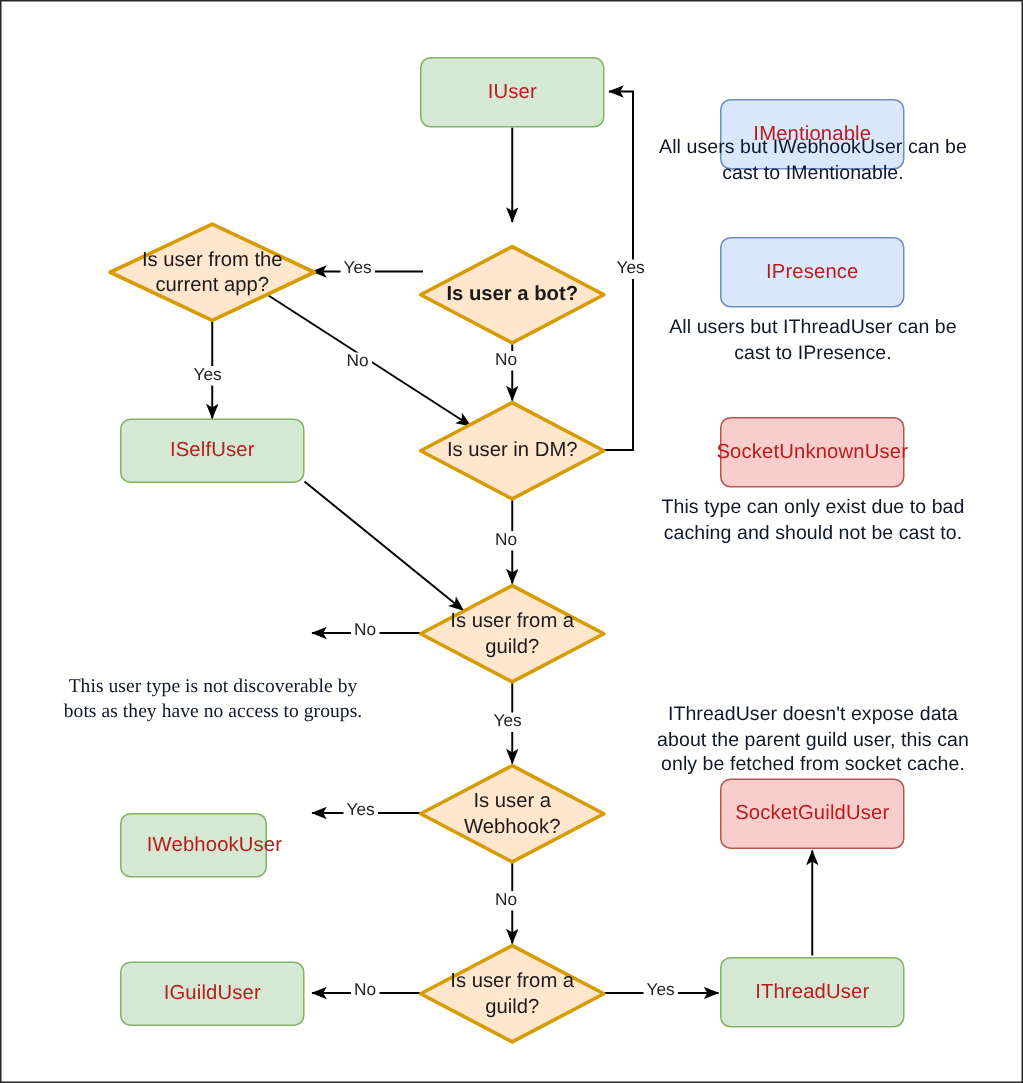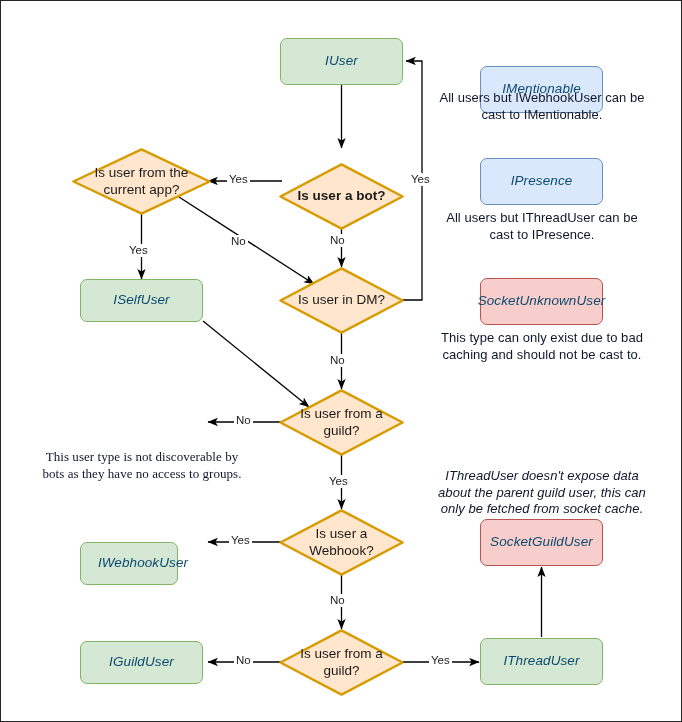--- a/index.html
+++ b/index.html
@@ -25,24 +25,23 @@
     pointer-events: none;
   }
   .node {
     position: absolute;
     box-sizing: border-box;
     display: flex;
     align-items: center;
     justify-content: center;
     text-align: center;
     font-size: 13.5px;
-    color: #0c4a6e;
+    color: #b91c1c;
     line-height: 1.22;
     letter-spacing: .1px;
-    font-style: italic;
   }
   .box {
     border-radius: 7px;
     border-width: 1.3px;
     border-style: solid;
   }
   .box.green  { background: #d5e8d4; border-color: #82b366; }
   .box.blue   { background: #dae8fc; border-color: #6c8ebf; }
   .box.red    { background: #f8cecc; border-color: #b85450; }
 
@@ -240,15 +239,15 @@
   <div class="edge-label" style="left:428px; top:653px;">Yes</div>
 
   <div class="note" style="left:437px; top:89px; width:208px;">All users but IWebhookUser can be cast to IMentionable.</div>
 
   <div class="note" style="left:437px; top:209px; width:208px;">All users but IThreadUser can be cast to IPresence.</div>
 
   <div class="note" style="left:437px; top:329px; width:208px;">This type can only exist due to bad caching and should not be cast to.</div>
 
   <div class="note" style="left:37px; top:448px; width:208px;font-family:Liberation Serif, serif;">This user type is not discoverable by bots as they have no access to groups.</div>
 
-  <div class="note" style="left:432px; top:467px; width:218px;font-style:italic;">IThreadUser doesn't expose data about the parent guild user, this can only be fetched from socket cache.</div>
+  <div class="note" style="left:432px; top:467px; width:218px;">IThreadUser doesn't expose data about the parent guild user, this can only be fetched from socket cache.</div>
 
 </div>
 
 </body></html>

